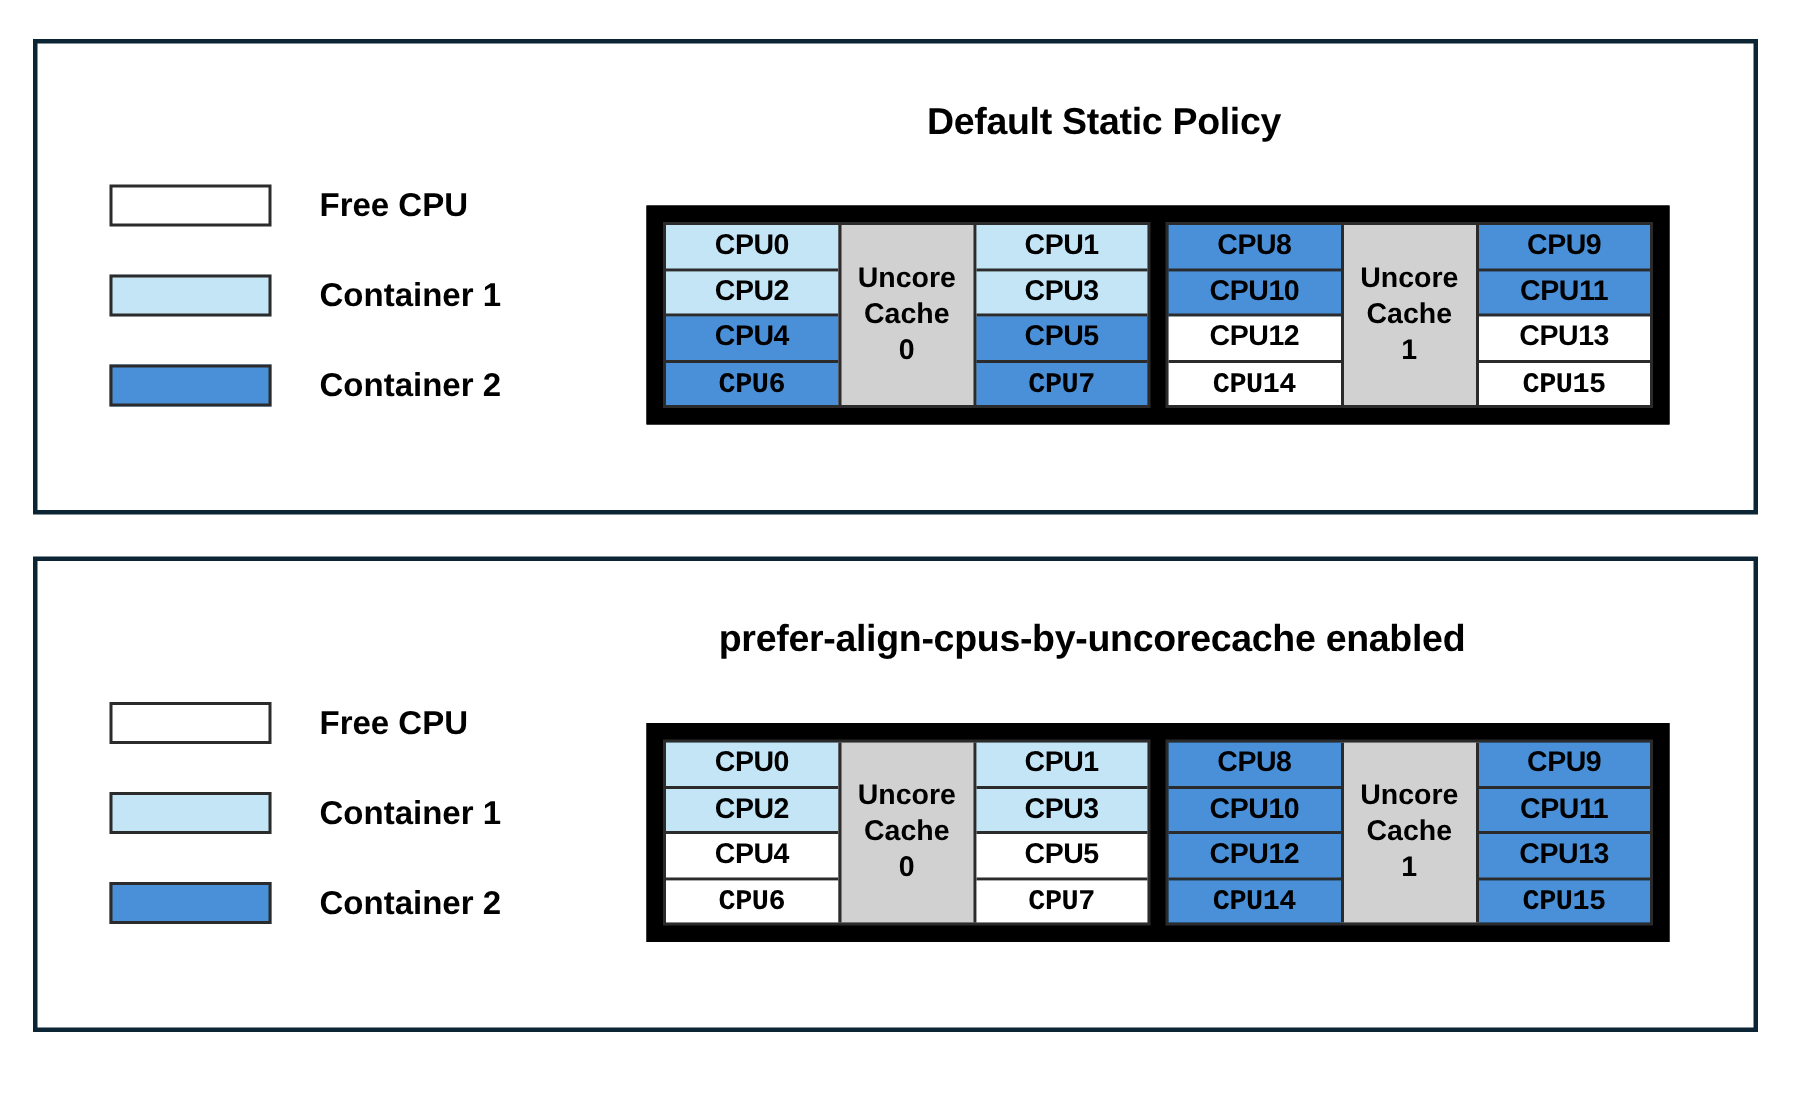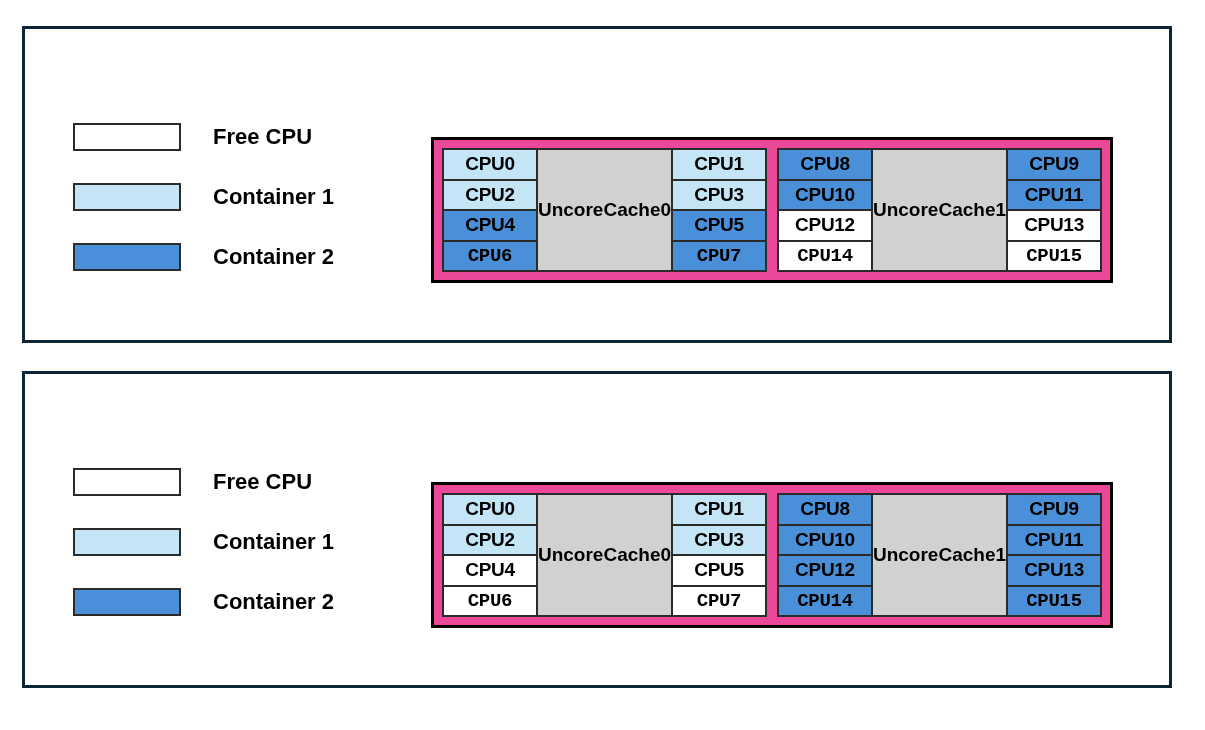--- a/index.html
+++ b/index.html
@@ -59,21 +59,21 @@
     font-size: 22px;
     font-weight: bold;
     color: #000000;
     white-space: nowrap;
   }
 
   
   .cpu-table {
     position: absolute;
     border: 3px solid #000000;
-    background: #ec4899;
+    background: #000000;
     box-sizing: border-box;
     display: flex;
     align-items: stretch;
     padding: 8px 8px;
     gap: 10px;
   }
   #panel-top .cpu-table    { left: 406px; top: 108px; width: 682px; height: 146px; }
   #panel-bottom .cpu-table { left: 406px; top: 108px; width: 682px; height: 146px; }
 
   .cache-group {
@@ -98,38 +98,39 @@
     color: #000000;
     border-bottom: 2px solid #2b2b2b;
     box-sizing: border-box;
     letter-spacing: -0.3px;
   }
   .cpu-cell:last-child { border-bottom: none; font-family: Liberation Mono, monospace; }
 
   .cache-label {
     flex: 0 0 92px;
     display: flex;
-    flex-direction: row;
+    flex-direction: column;
     align-items: center;
     justify-content: center;
     background: #d1d1d1;
     border-left: 2px solid #2b2b2b;
     border-right: 2px solid #2b2b2b;
     box-sizing: border-box;
     font-size: 19px;
     font-weight: bold;
     color: #000000;
     line-height: 1.25;
     text-align: center;
   }
 </style>
 </head>
 <body>
 
 <div class="panel" id="panel-top">
+  <div class="panel-title">Default Static Policy</div>
 
   <div class="legend">
     <div class="legend-row">
       <div class="legend-swatch" style="background:#ffffff"></div>
       <div class="legend-label">Free CPU</div>
     </div>
     <div class="legend-row">
       <div class="legend-swatch" style="background:#c4e5f6"></div>
       <div class="legend-label">Container 1</div>
     </div>
@@ -177,20 +178,21 @@
         <div class="cpu-cell" style="background: rgb(74, 144, 217);">CPU9</div>
         <div class="cpu-cell" style="background: rgb(74, 144, 217);">CPU11</div>
         <div class="cpu-cell" style="background: rgb(255, 255, 255);">CPU13</div>
         <div class="cpu-cell" style="background: rgb(255, 255, 255);">CPU15</div>
       </div>
     </div>
   </div>
 </div>
 
 <div class="panel" id="panel-bottom">
+  <div class="panel-title">prefer-align-cpus-by-uncorecache enabled</div>
 
   <div class="legend">
     <div class="legend-row">
       <div class="legend-swatch" style="background:#ffffff"></div>
       <div class="legend-label">Free CPU</div>
     </div>
     <div class="legend-row">
       <div class="legend-swatch" style="background:#c4e5f6"></div>
       <div class="legend-label">Container 1</div>
     </div>

